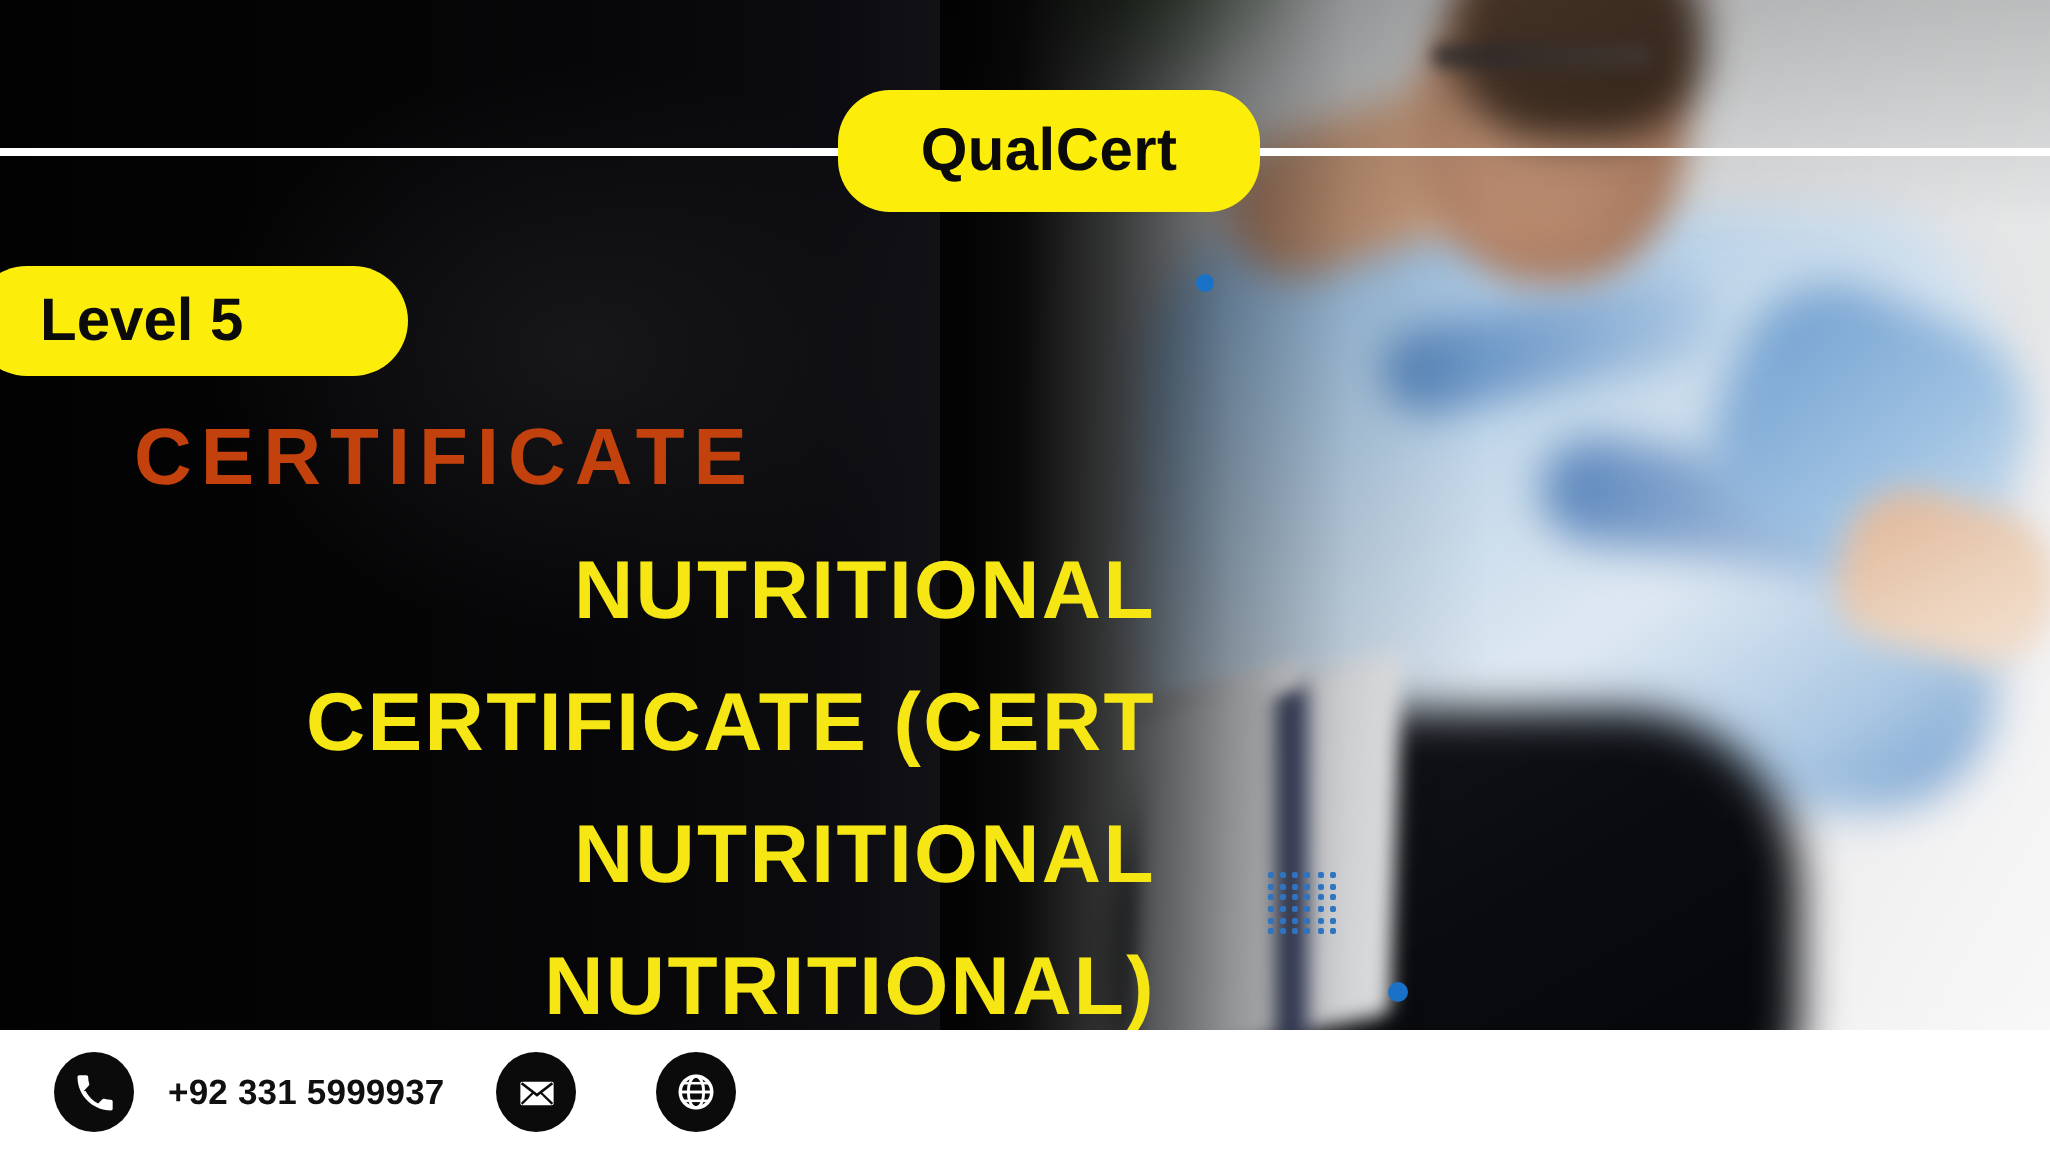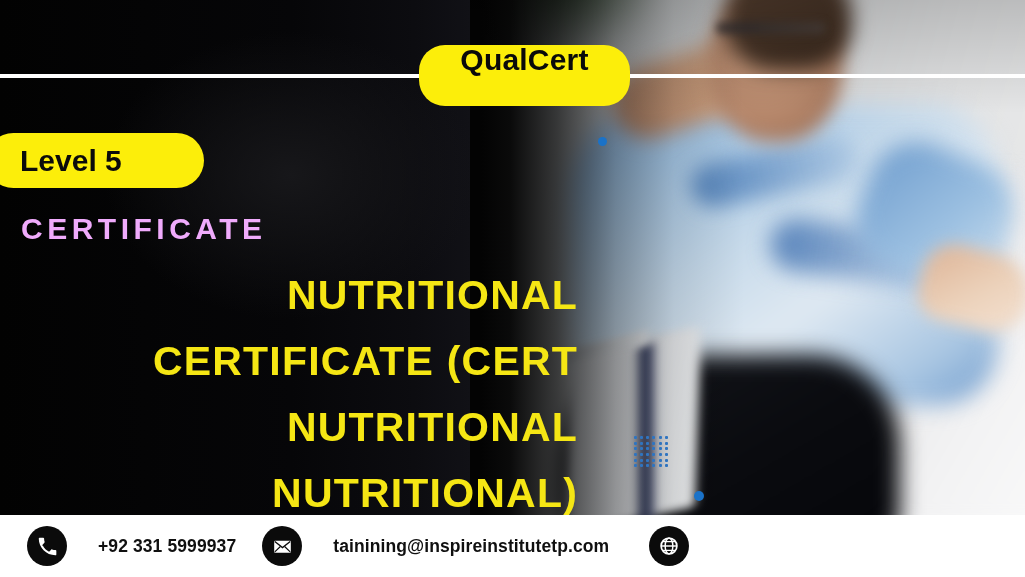--- a/index.html
+++ b/index.html
@@ -243,20 +243,21 @@
   
   .brand-pill {
     position: absolute;
     left: 419px;
     top: 45px;
     width: 211px;
     height: 61px;
     background: #FCEE0A;
     border-radius: 26px;
     display: flex;
+    align-items: center;
     justify-content: center;
   }
   .brand-pill-text {
     color: #0a0a0a;
     font-size: 30px;
     font-weight: bold;
     letter-spacing: 0.2px;
     line-height: 1;
   }
 
@@ -288,24 +289,25 @@
     top: 196px;
     width: 560px;
   }
   .title-line {
     font-size: 41px;
     font-weight: bold;
     line-height: 66px;
     white-space: nowrap;
   }
   .title-line.white {
-    color: #f0abfc;
+    color: #c2410c;
     letter-spacing: 4.5px;
-    font-size: 30px;
+    font-size: 40px;
     padding-left: 3px;
+    margin-left: 46px;
   }
   .title-line.yellow {
     color: #F5E614;
     letter-spacing: 1.2px;
     text-align: right;
   }
 
   
   .dot-accent {
     position: absolute;
@@ -358,21 +360,21 @@
     height: 40px;
     border-radius: 50%;
     background: #0b0b0b;
     display: flex;
     align-items: center;
     justify-content: center;
     flex: 0 0 auto;
   }
   .icon-circle svg { display: block; }
   .footer-text {
-    margin-left: 31px;
+    margin-left: 17px;
     color: #101010;
     font-size: 17.5px;
     font-weight: bold;
     letter-spacing: 0.1px;
     white-space: nowrap;
   }
   .footer-text.web { margin-left: 21px; }
 </style>
 </head>
 <body>
@@ -473,21 +475,20 @@
     </div>
 
     <div class="footer-item email">
       <span class="icon-circle">
         <svg width="21" height="21" viewBox="0 0 24 24" aria-hidden="true">
           <rect x="2.5" y="5.5" width="19" height="13.5" rx="1" fill="#ffffff"></rect>
           <path d="M3.2 6.4 12 13.2l8.8-6.8" fill="none" stroke="#0b0b0b" stroke-width="1.5"></path>
           <path d="M3.2 18.2 9.6 12M20.8 18.2 14.4 12" fill="none" stroke="#0b0b0b" stroke-width="1.3"></path>
         </svg>
       </span>
-      <span class="footer-text">tainining@inspireinstitutetp.com</span>
     </div>
 
     <div class="footer-item web">
       <span class="icon-circle">
         <svg width="22" height="22" viewBox="0 0 24 24" aria-hidden="true">
           <circle cx="12" cy="12" r="8.6" fill="none" stroke="#ffffff" stroke-width="1.9"></circle>
           <ellipse cx="12" cy="12" rx="4.2" ry="8.6" fill="none" stroke="#ffffff" stroke-width="1.6"></ellipse>
           <line x1="3.4" y1="12" x2="20.6" y2="12" stroke="#ffffff" stroke-width="1.6"></line>
           <line x1="5" y1="7.2" x2="19" y2="7.2" stroke="#ffffff" stroke-width="1.4"></line>
           <line x1="5" y1="16.8" x2="19" y2="16.8" stroke="#ffffff" stroke-width="1.4"></line>

